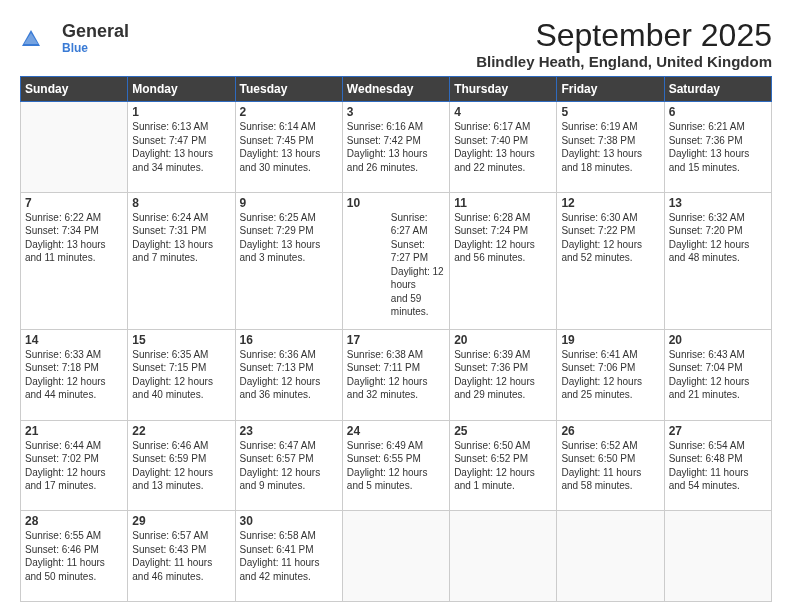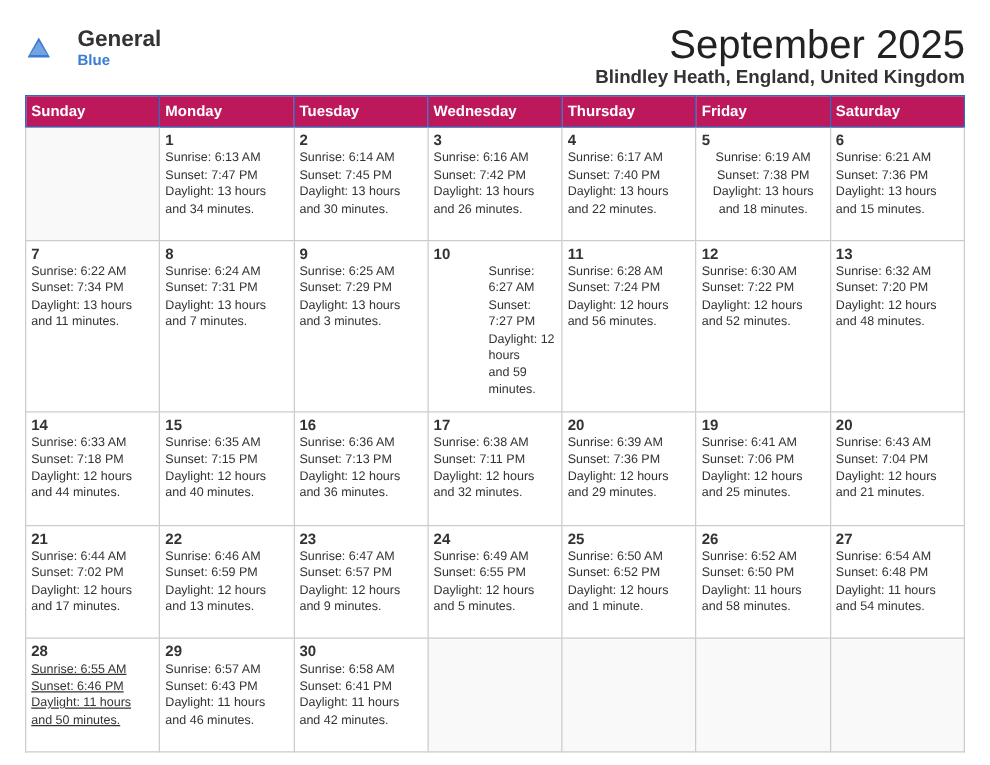--- a/index.html
+++ b/index.html
@@ -63,21 +63,21 @@
       font-size: 15px;
       color: #333;
       font-weight: bold;
     }
     .calendar {
       width: 100%;
       border-collapse: collapse;
       flex: 1;
     }
     .calendar th {
-      background: #be185d;
+      background: #404040;
       color: #fff;
       font-size: 12px;
       font-weight: bold;
       padding: 5px 4px;
       text-align: left;
       border: 1px solid #2e6abf;
     }
     .calendar td {
       border: 1px solid #ccc;
       vertical-align: top;
@@ -161,21 +161,21 @@
           </td>
           <td>
             <span class="day-num">4</span>
             <div class="day-info" style="white-space: pre-line;">Sunrise: 6:17 AM
 Sunset: 7:40 PM
 Daylight: 13 hours
 and 22 minutes.</div>
           </td>
           <td>
             <span class="day-num">5</span>
-            <div class="day-info" style="white-space: pre-line; text-align: center;">Sunrise: 6:19 AM
+            <div class="day-info" style="white-space: pre-line;">Sunrise: 6:19 AM
 Sunset: 7:38 PM
 Daylight: 13 hours
 and 18 minutes.</div>
           </td>
           <td>
             <span class="day-num">6</span>
             <div class="day-info" style="white-space: pre-line;">Sunrise: 6:21 AM
 Sunset: 7:36 PM
 Daylight: 13 hours
 and 15 minutes.</div>
@@ -330,21 +330,21 @@
             <span class="day-num">27</span>
             <div class="day-info" style="white-space: pre-line;">Sunrise: 6:54 AM
 Sunset: 6:48 PM
 Daylight: 11 hours
 and 54 minutes.</div>
           </td>
         </tr>
         <tr>
           <td>
             <span class="day-num">28</span>
-            <div class="day-info" style="white-space: pre-line; text-decoration: underline;">Sunrise: 6:55 AM
+            <div class="day-info" style="white-space: pre-line;">Sunrise: 6:55 AM
 Sunset: 6:46 PM
 Daylight: 11 hours
 and 50 minutes.</div>
           </td>
           <td>
             <span class="day-num">29</span>
             <div class="day-info" style="white-space: pre-line;">Sunrise: 6:57 AM
 Sunset: 6:43 PM
 Daylight: 11 hours
 and 46 minutes.</div>

